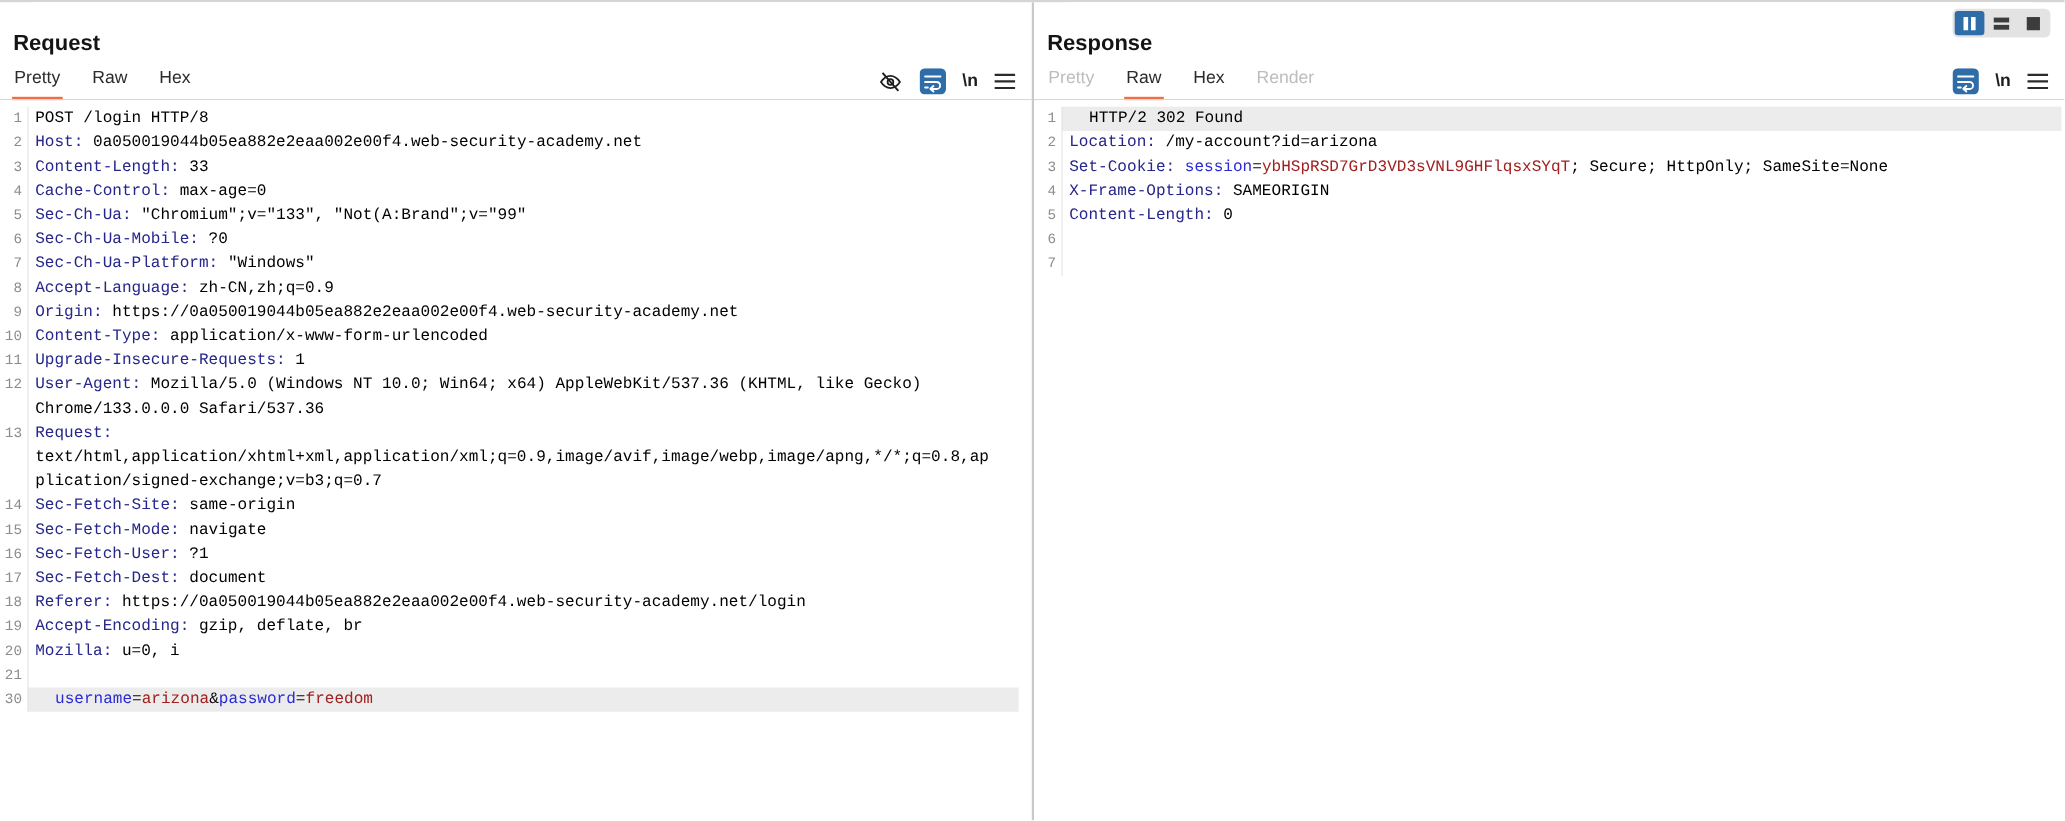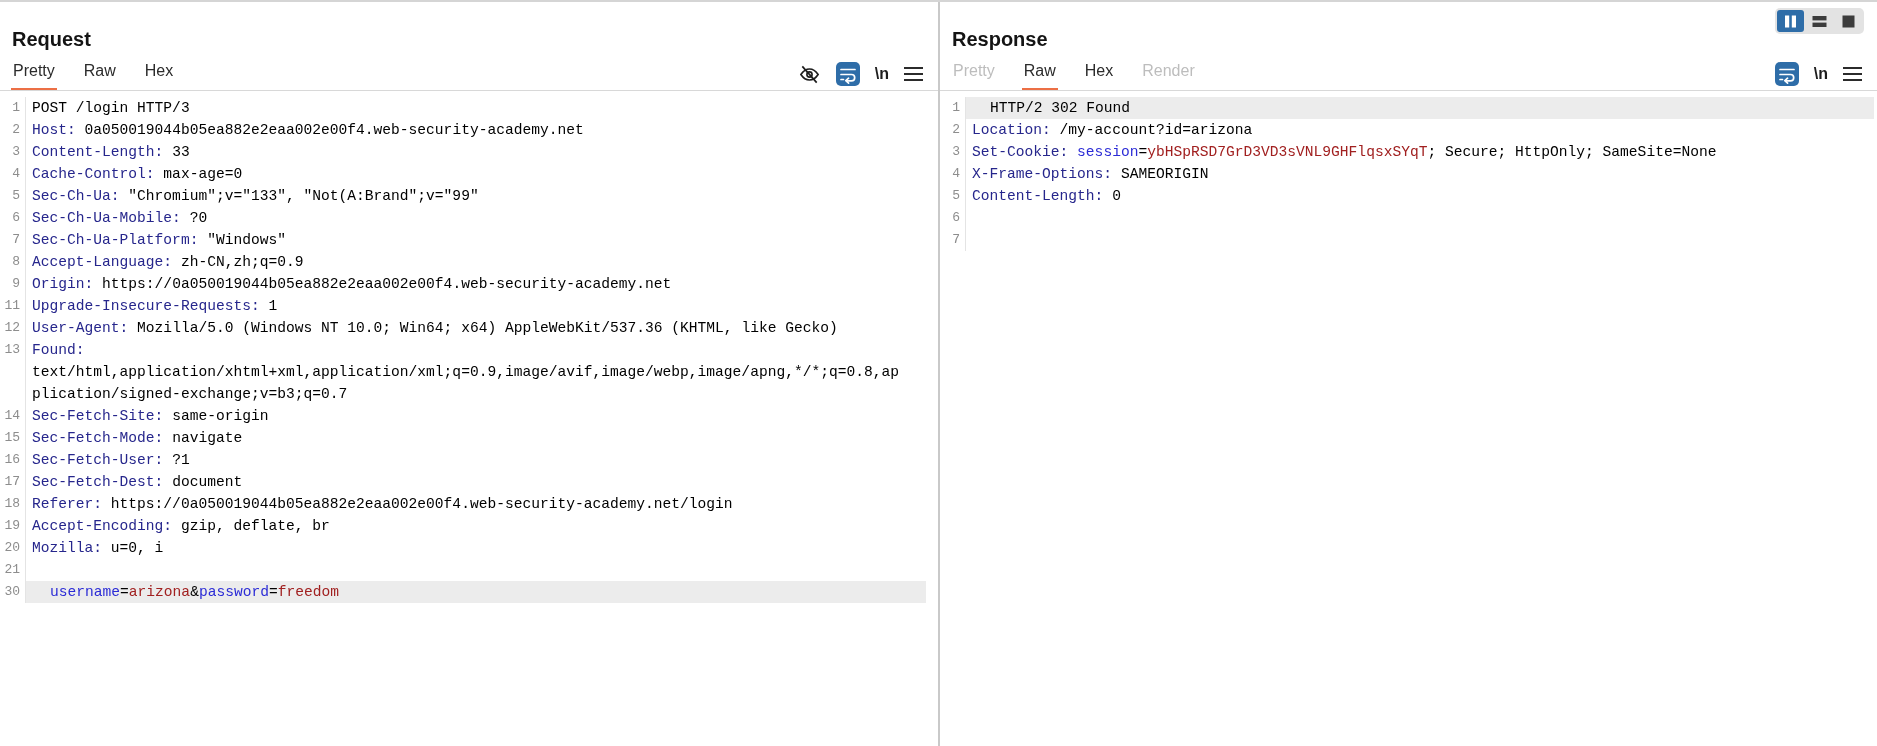--- a/index.html
+++ b/index.html
@@ -107,21 +107,21 @@
               <line x1="0" y1="14" x2="19" y2="14"></line>
             </g>
           </svg>
         </div>
       </div>
     <div class="tabline"></div>
     <div class="editor">
       <div class="rows">
           <div class="row">
             <span class="ln">1</span>
-            <span class="code"><span class="tok-d">POST /login HTTP/3</span></span>
+            <span class="code"><span class="tok-d">POST /login HTTP/8</span></span>
           </div>
           <div class="row">
             <span class="ln">2</span>
             <span class="code"><span class="tok-k">Host:</span><span class="tok-d"> 0a050019044b05ea882e2eaa002e00f4.web-security-academy.net</span></span>
           </div>
           <div class="row">
             <span class="ln">3</span>
             <span class="code"><span class="tok-k">Content-Length:</span><span class="tok-d"> 33</span></span>
           </div>
           <div class="row">
@@ -142,30 +142,38 @@
           </div>
           <div class="row">
             <span class="ln">8</span>
             <span class="code"><span class="tok-k">Accept-Language:</span><span class="tok-d"> zh-CN,zh;q=0.9</span></span>
           </div>
           <div class="row">
             <span class="ln">9</span>
             <span class="code"><span class="tok-k">Origin:</span><span class="tok-d"> https://0a050019044b05ea882e2eaa002e00f4.web-security-academy.net</span></span>
           </div>
           <div class="row">
+            <span class="ln">10</span>
+            <span class="code"><span class="tok-k">Content-Type:</span><span class="tok-d"> application/x-www-form-urlencoded</span></span>
+          </div>
+          <div class="row">
             <span class="ln">11</span>
             <span class="code"><span class="tok-k">Upgrade-Insecure-Requests:</span><span class="tok-d"> 1</span></span>
           </div>
           <div class="row">
             <span class="ln">12</span>
             <span class="code"><span class="tok-k">User-Agent:</span><span class="tok-d"> Mozilla/5.0 (Windows NT 10.0; Win64; x64) AppleWebKit/537.36 (KHTML, like Gecko)</span></span>
           </div>
           <div class="row">
+            <span class="ln"></span>
+            <span class="code"><span class="tok-d">Chrome/133.0.0.0 Safari/537.36</span></span>
+          </div>
+          <div class="row">
             <span class="ln">13</span>
-            <span class="code"><span class="tok-k">Found:</span></span>
+            <span class="code"><span class="tok-k">Request:</span></span>
           </div>
           <div class="row">
             <span class="ln"></span>
             <span class="code"><span class="tok-d">text/html,application/xhtml+xml,application/xml;q=0.9,image/avif,image/webp,image/apng,*/*;q=0.8,ap</span></span>
           </div>
           <div class="row">
             <span class="ln"></span>
             <span class="code"><span class="tok-d">plication/signed-exchange;v=b3;q=0.7</span></span>
           </div>
           <div class="row">

